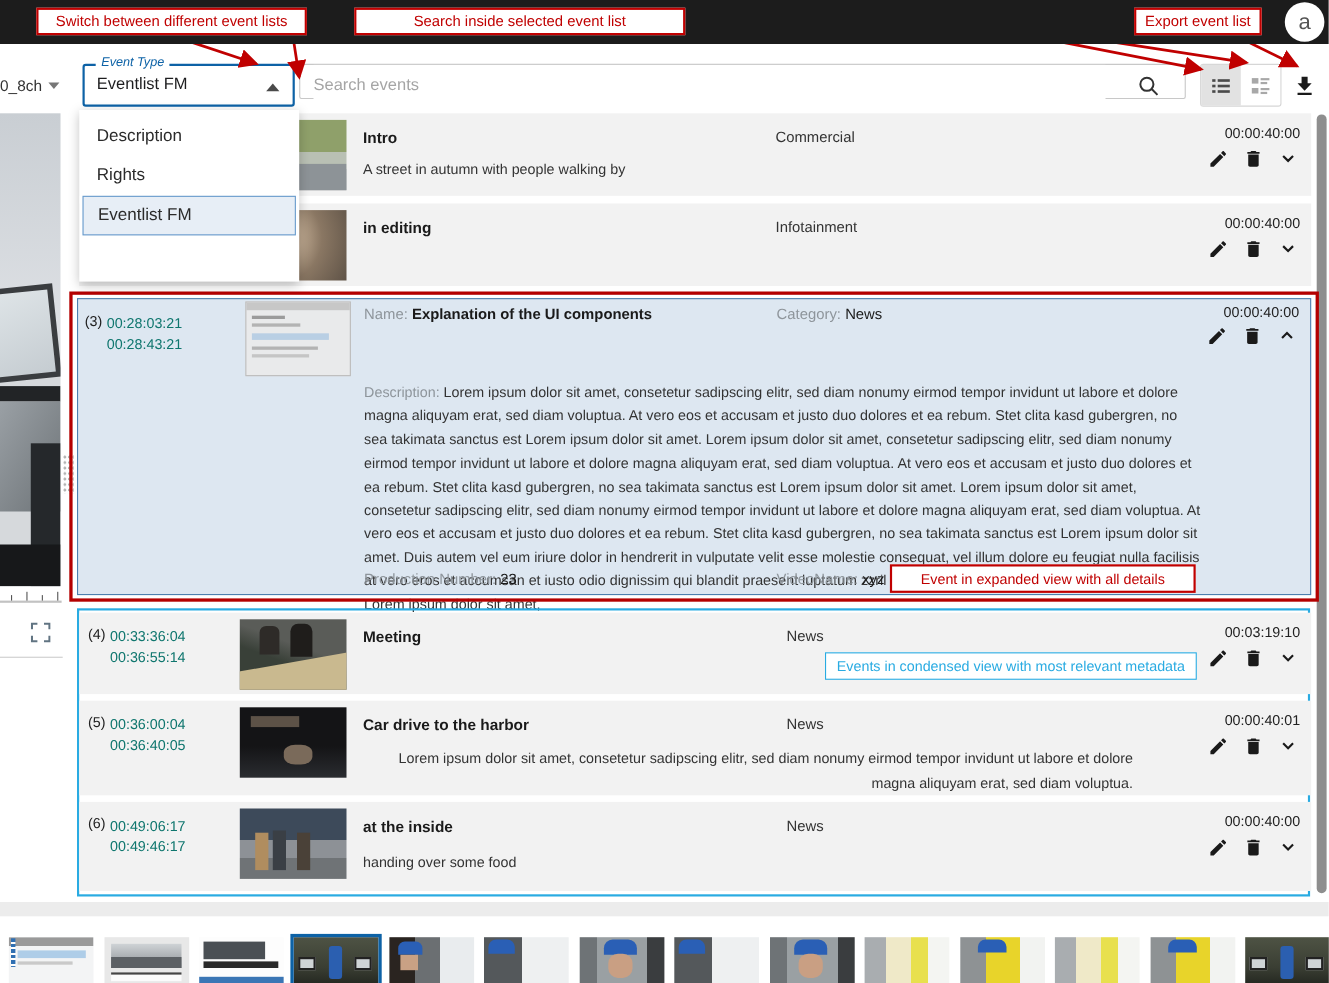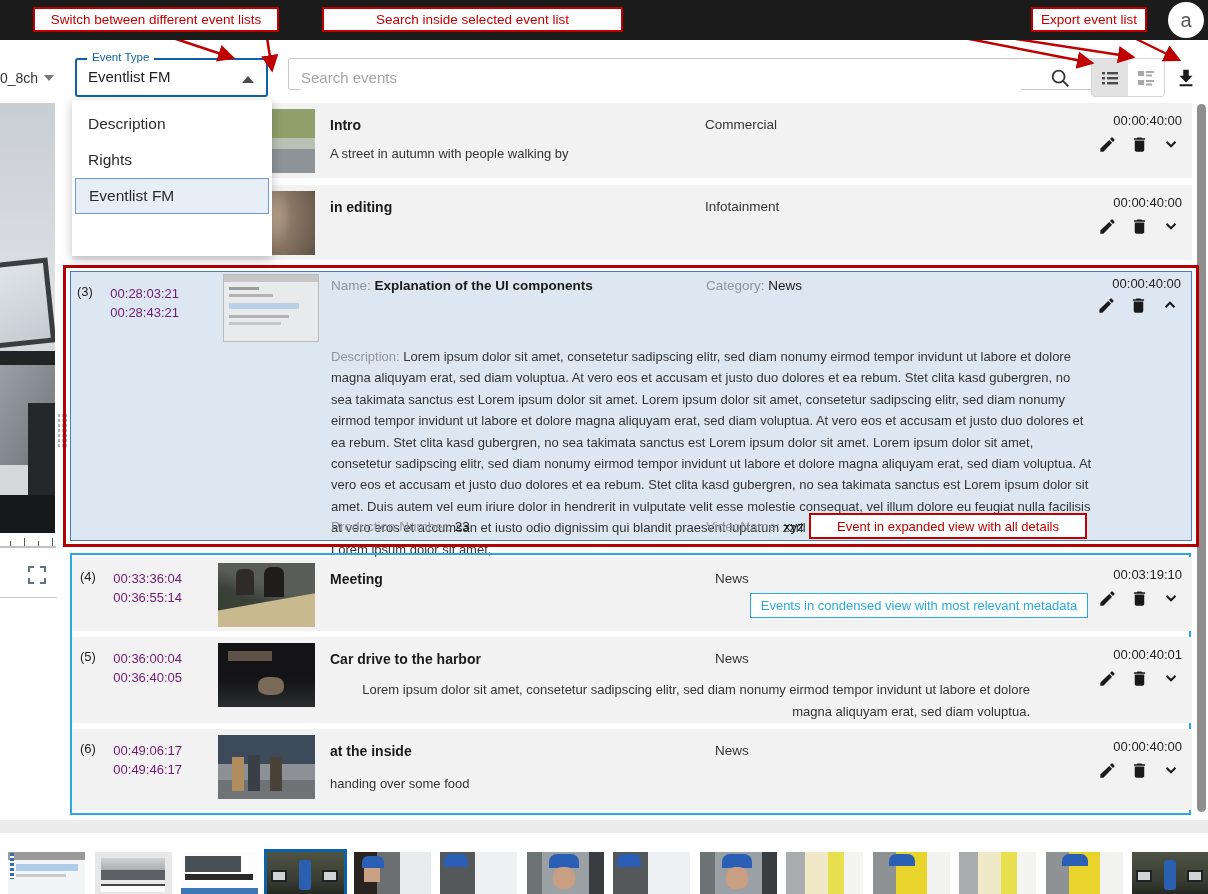--- a/index.html
+++ b/index.html
@@ -27,42 +27,42 @@
   #vp-bottom { position:absolute; left:0; top:392px; width:55px; height:38px; background:#17181a; }
   #timeline-ruler { left:0; top:538px; width:56px; height:10px; border-bottom:2px solid #c2c2c2; }
   #timeline-ruler i { position:absolute; bottom:0; width:1px; background:#555; }
   #fullscreen-icon { left:28px; top:566px; width:18px; height:18px; }
   #left-divider { left:0; top:597px; width:57px; height:0; border-top:1px solid #ccc; }
   #drag-handle { left:57px; top:413px; width:10px; height:36px;
       background-image:radial-gradient(#b3b3b3 1px, transparent 1.2px); background-size:4px 5px; }
 
   
   #event-type-select { left:75px; top:58px; width:193px; height:39px; background:#fff; border:2px solid #0d62a6; border-radius:3px; z-index:30; }
-  #event-type-label { position:absolute; left:10px; top:-9px; background:#fff; padding:0 5px; color:#0d62a6; font-size:11.5px; }
+  #event-type-label { position:absolute; left:10px; top:-9px; background:#fff; padding:0 5px; color:#0d62a6; font-size:11.5px;font-style:italic; }
   #event-type-value { position:absolute; left:11px; top:8px; font-size:15px; color:#1d1d1f; }
   #event-type-caret { position:absolute; right:12px; top:16px; width:0; height:0; border-left:6px solid transparent; border-right:6px solid transparent; border-bottom:7px solid #4a4a4a; }
-  #search-box { left:288px; top:58px; width:806px; height:32px; border:1px solid #c8c8c8; border-radius:2px; background:#fff; }
+  #search-box { left:272px; top:58px; width:806px; height:32px; border:1px solid #c8c8c8; border-radius:2px; background:#fff; }
   #search-input { position:absolute; left:12px; top:0; width:720px; height:37px; border:0; outline:0; font-size:15px; color:#333; font-family:"Liberation Sans",sans-serif; }
   #search-input::placeholder { color:#a5a5a5; }
   #search-icon { position:absolute; right:22px; top:8px; }
   #view-toggle { left:1091px; top:58px; width:74px; height:39px; border:1px solid #d6d6d6; border-radius:3px; display:flex; background:#fff; }
   .toggle-btn { width:37px; height:37px; display:flex; align-items:center; justify-content:center; }
   .toggle-btn.active { background:#e2e2e2; }
   #export-button { left:1172px; top:64px; width:28px; height:28px; display:flex; align-items:center; justify-content:center; }
 
   
   #event-type-menu { left:72px; top:100px; width:200px; height:156px; background:#fff; z-index:31;
       box-shadow:0 3px 10px rgba(0,0,0,0.25); padding-top:6px; }
   .menu-item { position:relative; height:36px; display:flex; align-items:center; padding-left:16px; font-size:15.5px; color:#2b2b2b; }
   .menu-item.selected { background:#e7eef6; border:1px solid #699bcd; margin:0 3px; padding-left:13px; }
 
   
   .event-row { position:absolute; left:72px; width:1120px; background:#f2f2f2; }
   .row-index { position:absolute; left:8px; top:12px; font-size:13px; color:#222; }
-  .row-tc { position:absolute; left:28px; top:12px; width:82px; text-align:right; font-size:13px; color:#701a75; line-height:19px; }
+  .row-tc { position:absolute; left:28px; top:12px; width:82px; font-size:13px; color:#0f766e; line-height:19px; }
   .row-thumb { position:absolute; left:146px; top:6px; width:97px; height:64px; overflow:hidden; }
   .row-title { position:absolute; left:258px; top:14px; font-size:14px; font-weight:bold; color:#1a1a1a; }
   .row-desc { position:absolute; left:258px; font-size:13px; color:#333; line-height:22px;text-align:right; }
   .row-category { position:absolute; left:633px; top:14px; font-size:13.5px; color:#333; }
   .row-duration { position:absolute; right:10px; top:10px; font-size:13px; color:#222; }
   .row-actions { position:absolute; right:10px; top:30px; display:flex; gap:10px; align-items:center; }
   .icon-btn { width:22px; height:22px; display:flex; align-items:center; justify-content:center; }
   .lbl { color:#8e959b; }
 
   

